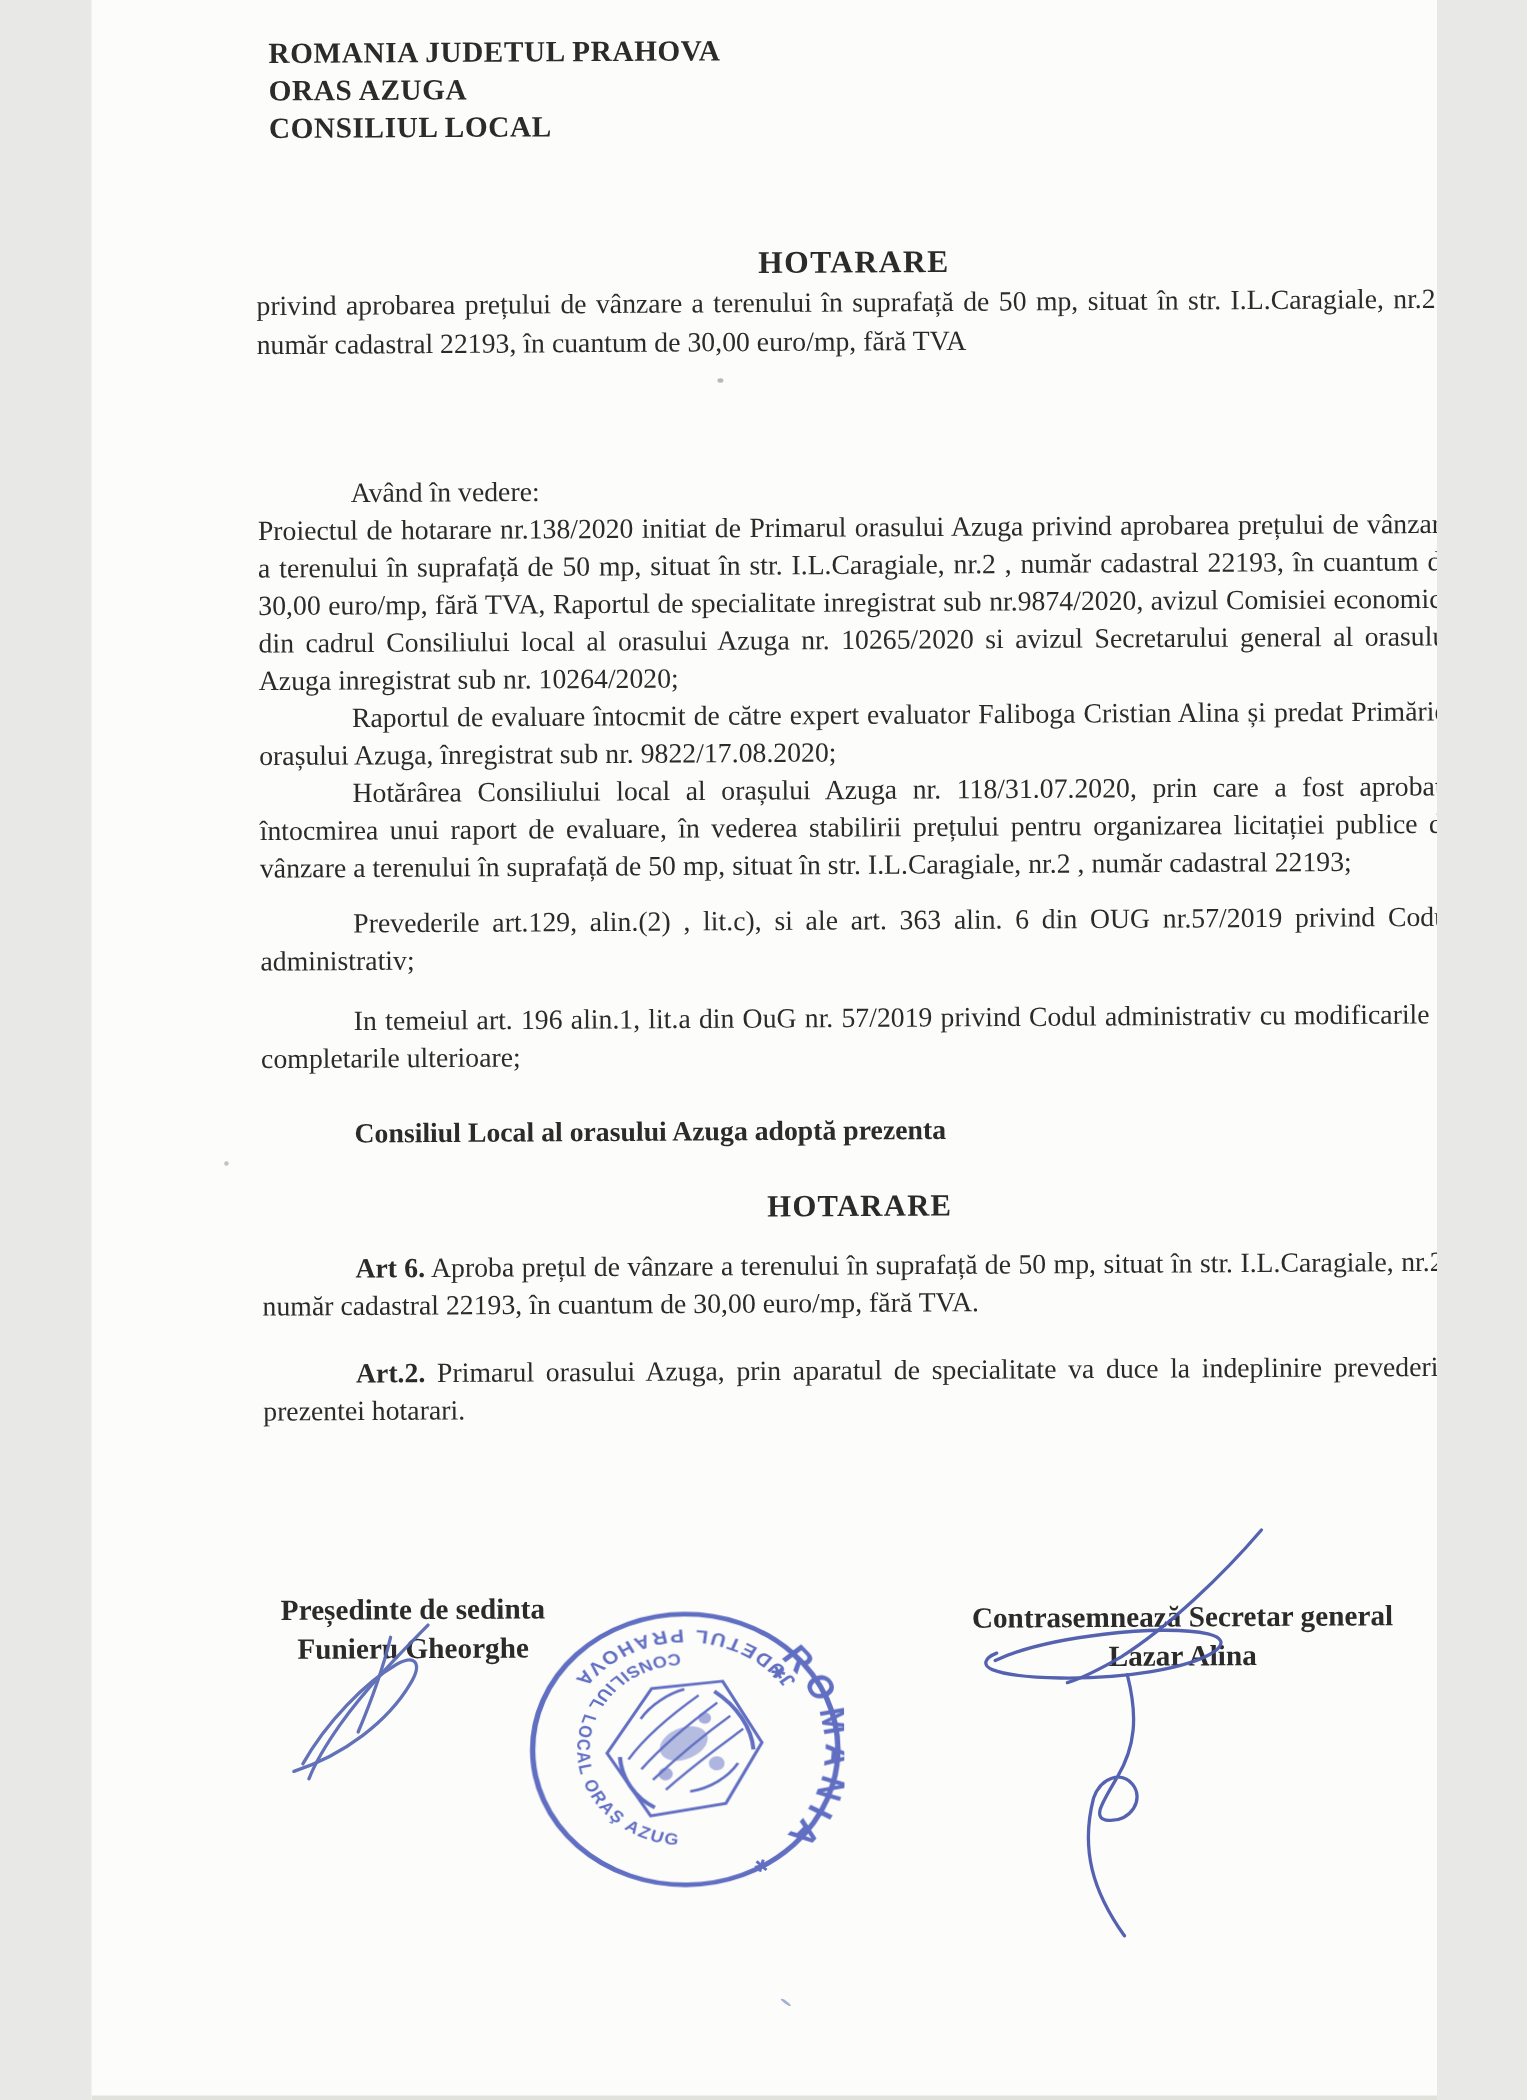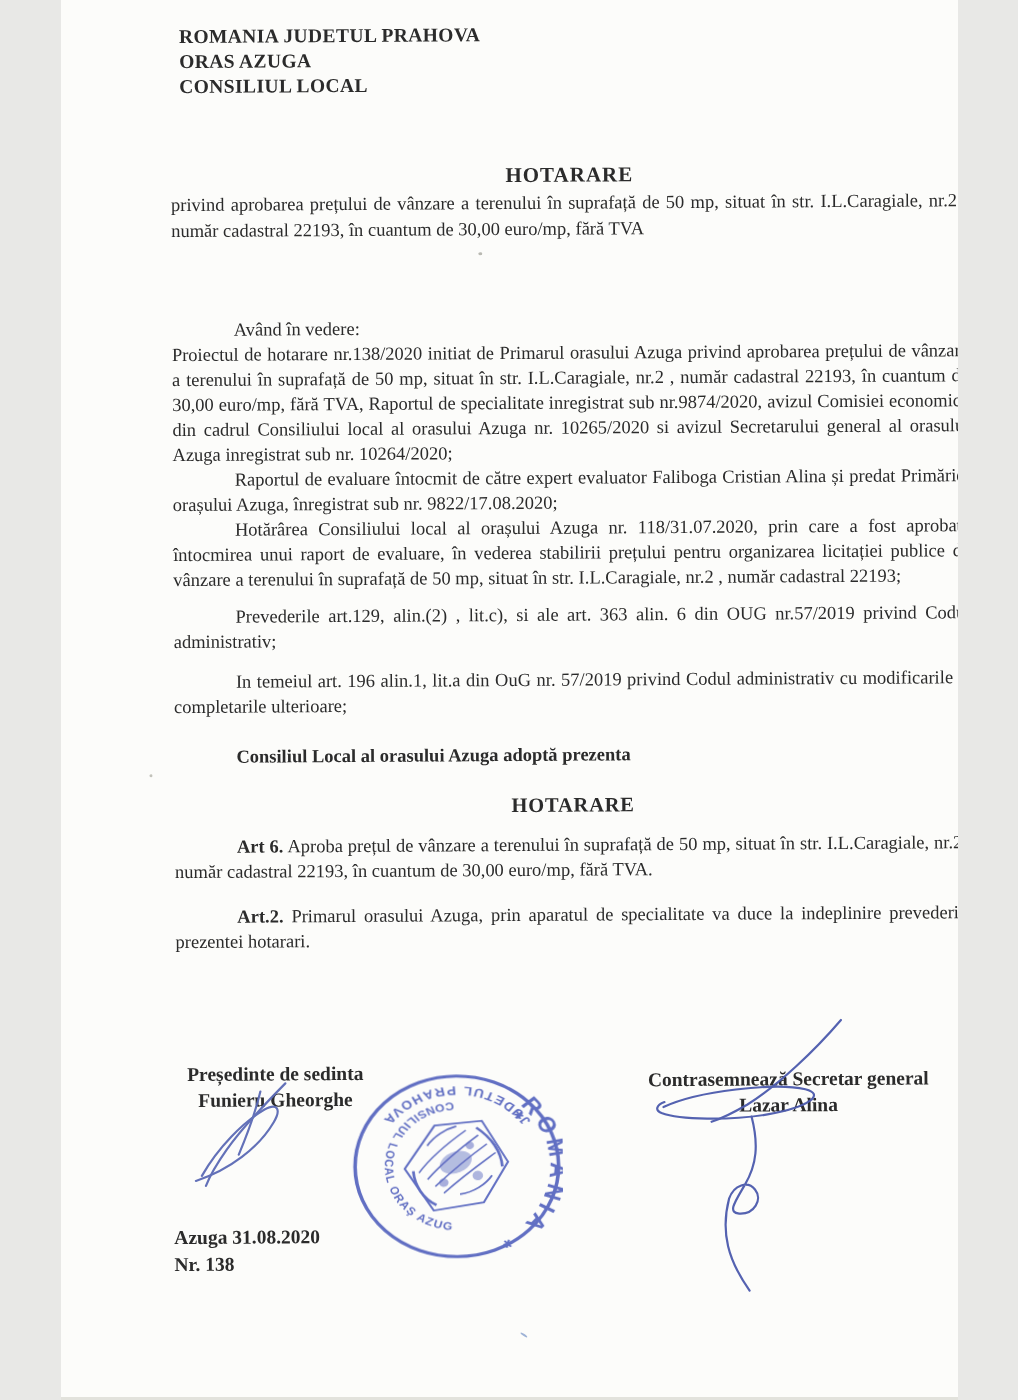--- a/index.html
+++ b/index.html
@@ -83,24 +83,20 @@
     <div class="sig-left-role">
       <div>Președinte de sedinta</div>
       <div>Funieru Gheorghe</div>
     </div>
 
     <div class="sig-right">
       <div>Contrasemnează  Secretar general</div>
       <div>Lazar Alina</div>
     </div>
 
-    <div class="footer">
-      <div>Azuga 31.08.2020</div>
-      <div>Nr. 138</div>
-    </div>
 
     <svg class="stamp" width="212" height="188" viewBox="0 0 200 200" preserveAspectRatio="none">
       <defs>
         <path id="ringTopFlip" d="M 185,100 A 85,85 0 0 0 15,100" fill="none"></path>
         <path id="ringRight" d="M 100,12 A 88,88 0 0 1 100,188" fill="none"></path>
         <path id="ringInner" d="M 100,32 A 68,68 0 0 0 100,168" fill="none"></path>
         <filter id="inkblur">
             <feGaussianBlur stdDeviation="0.35"></feGaussianBlur>
           </filter>
       </defs>

